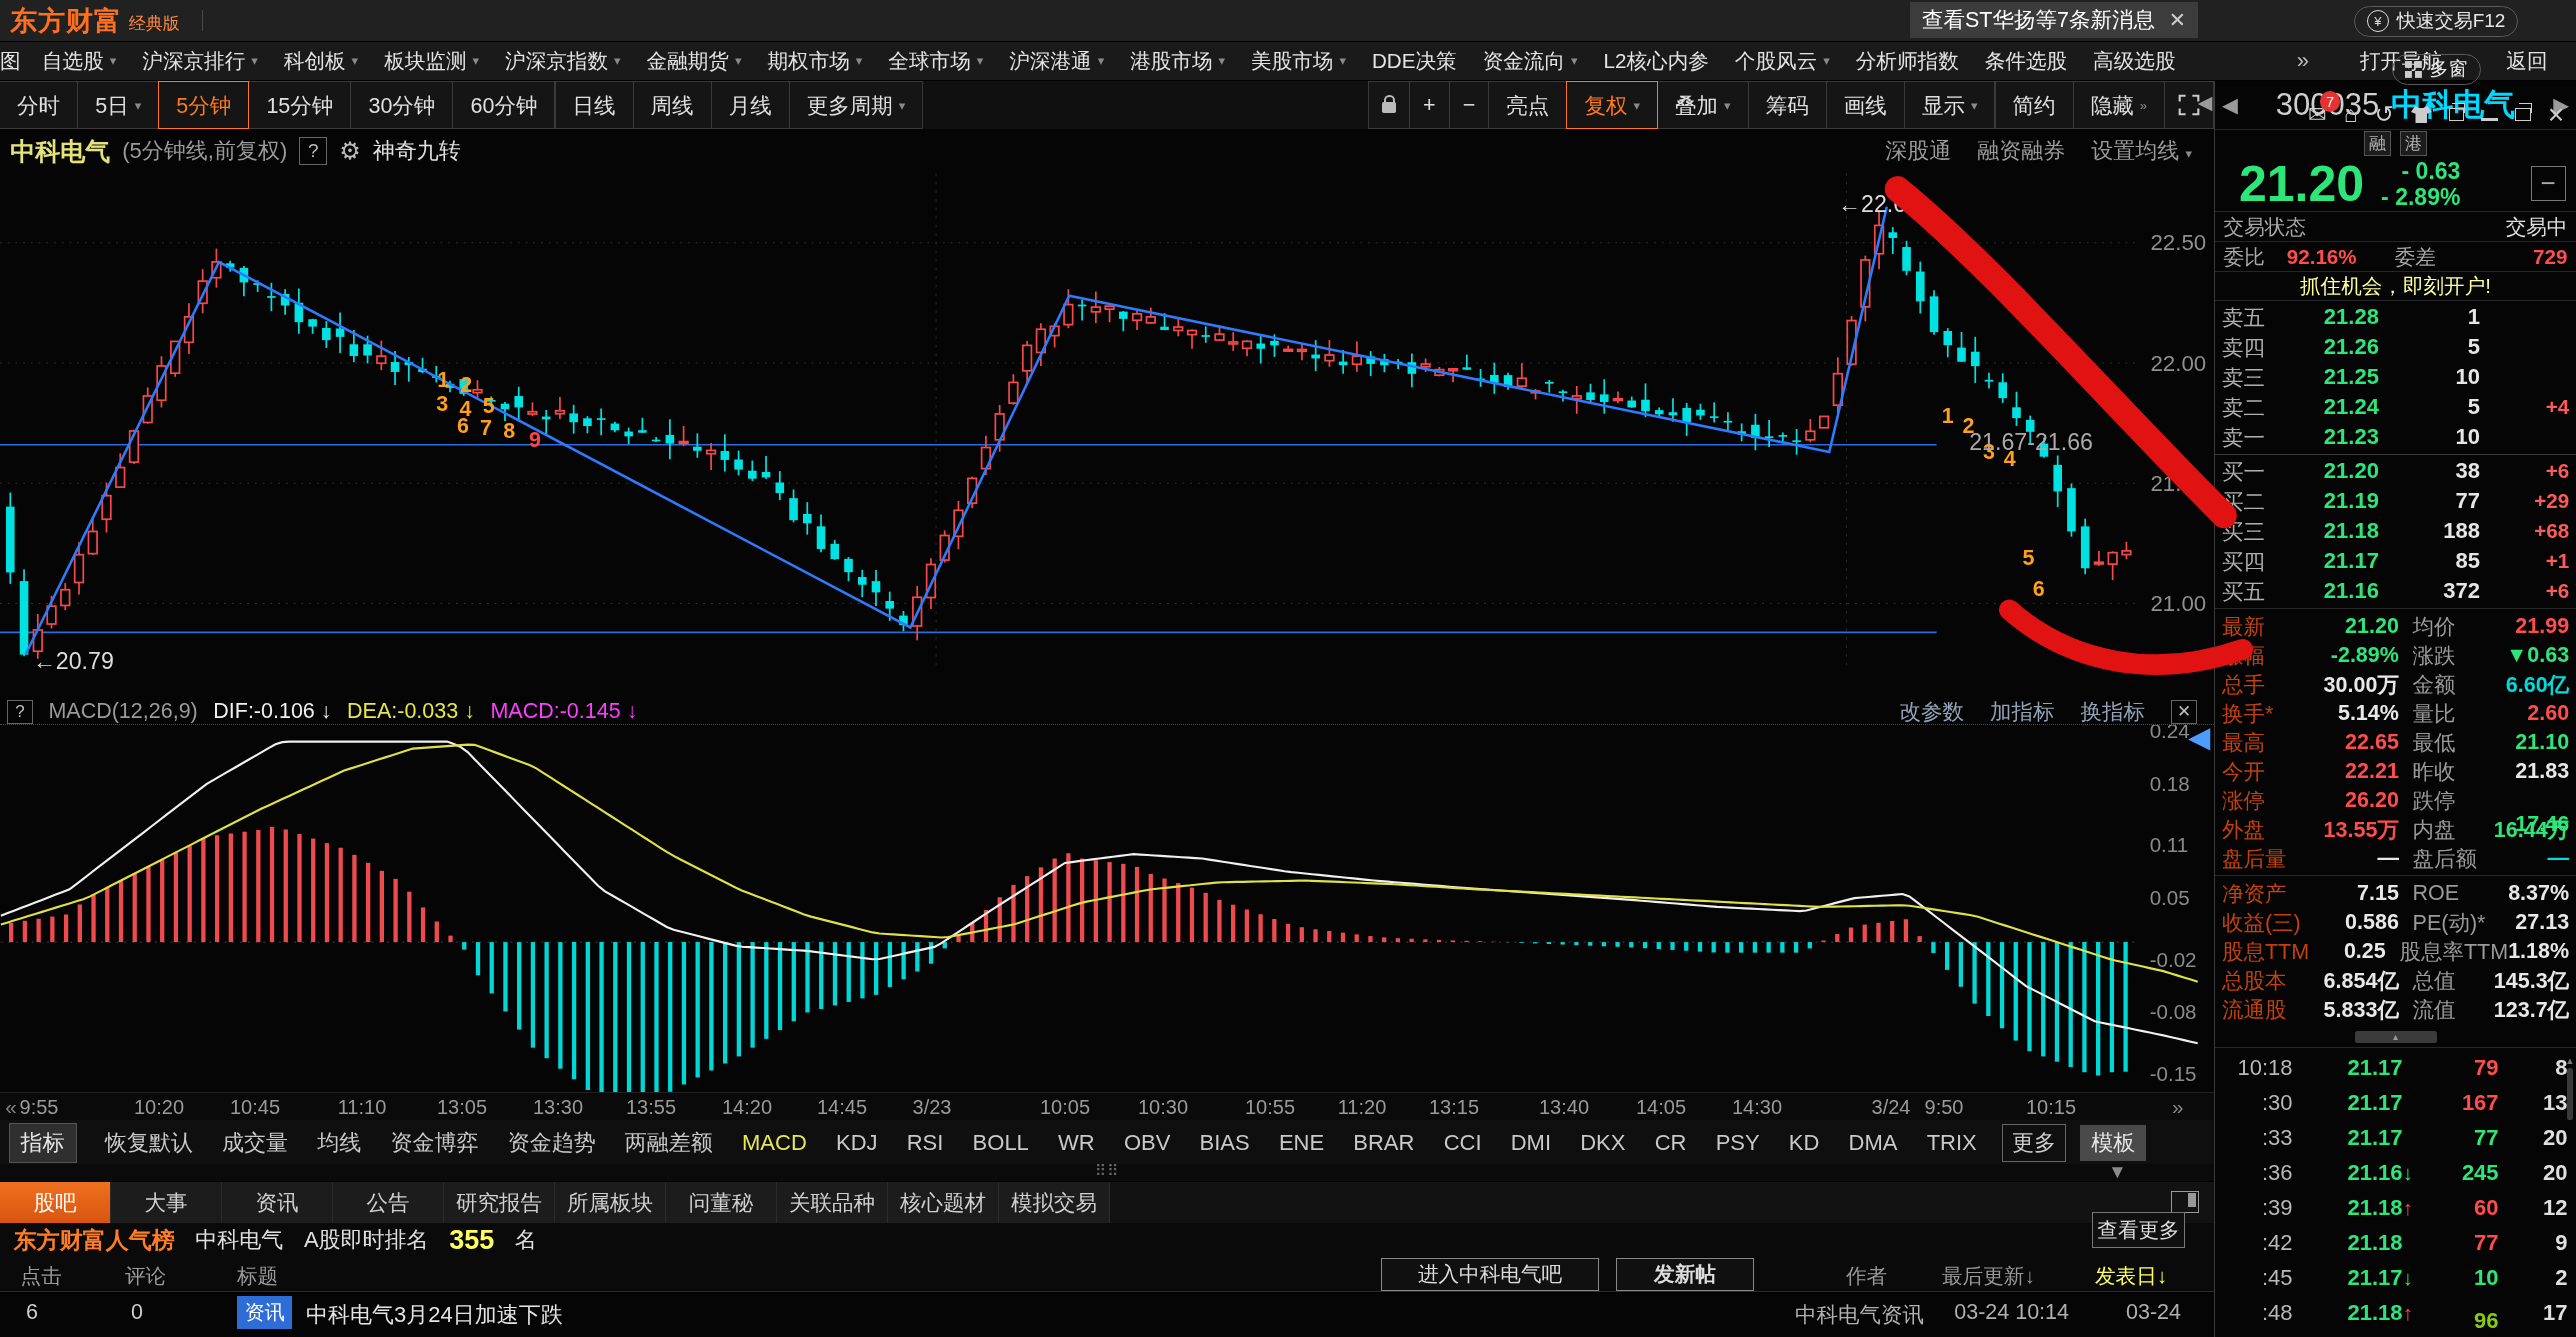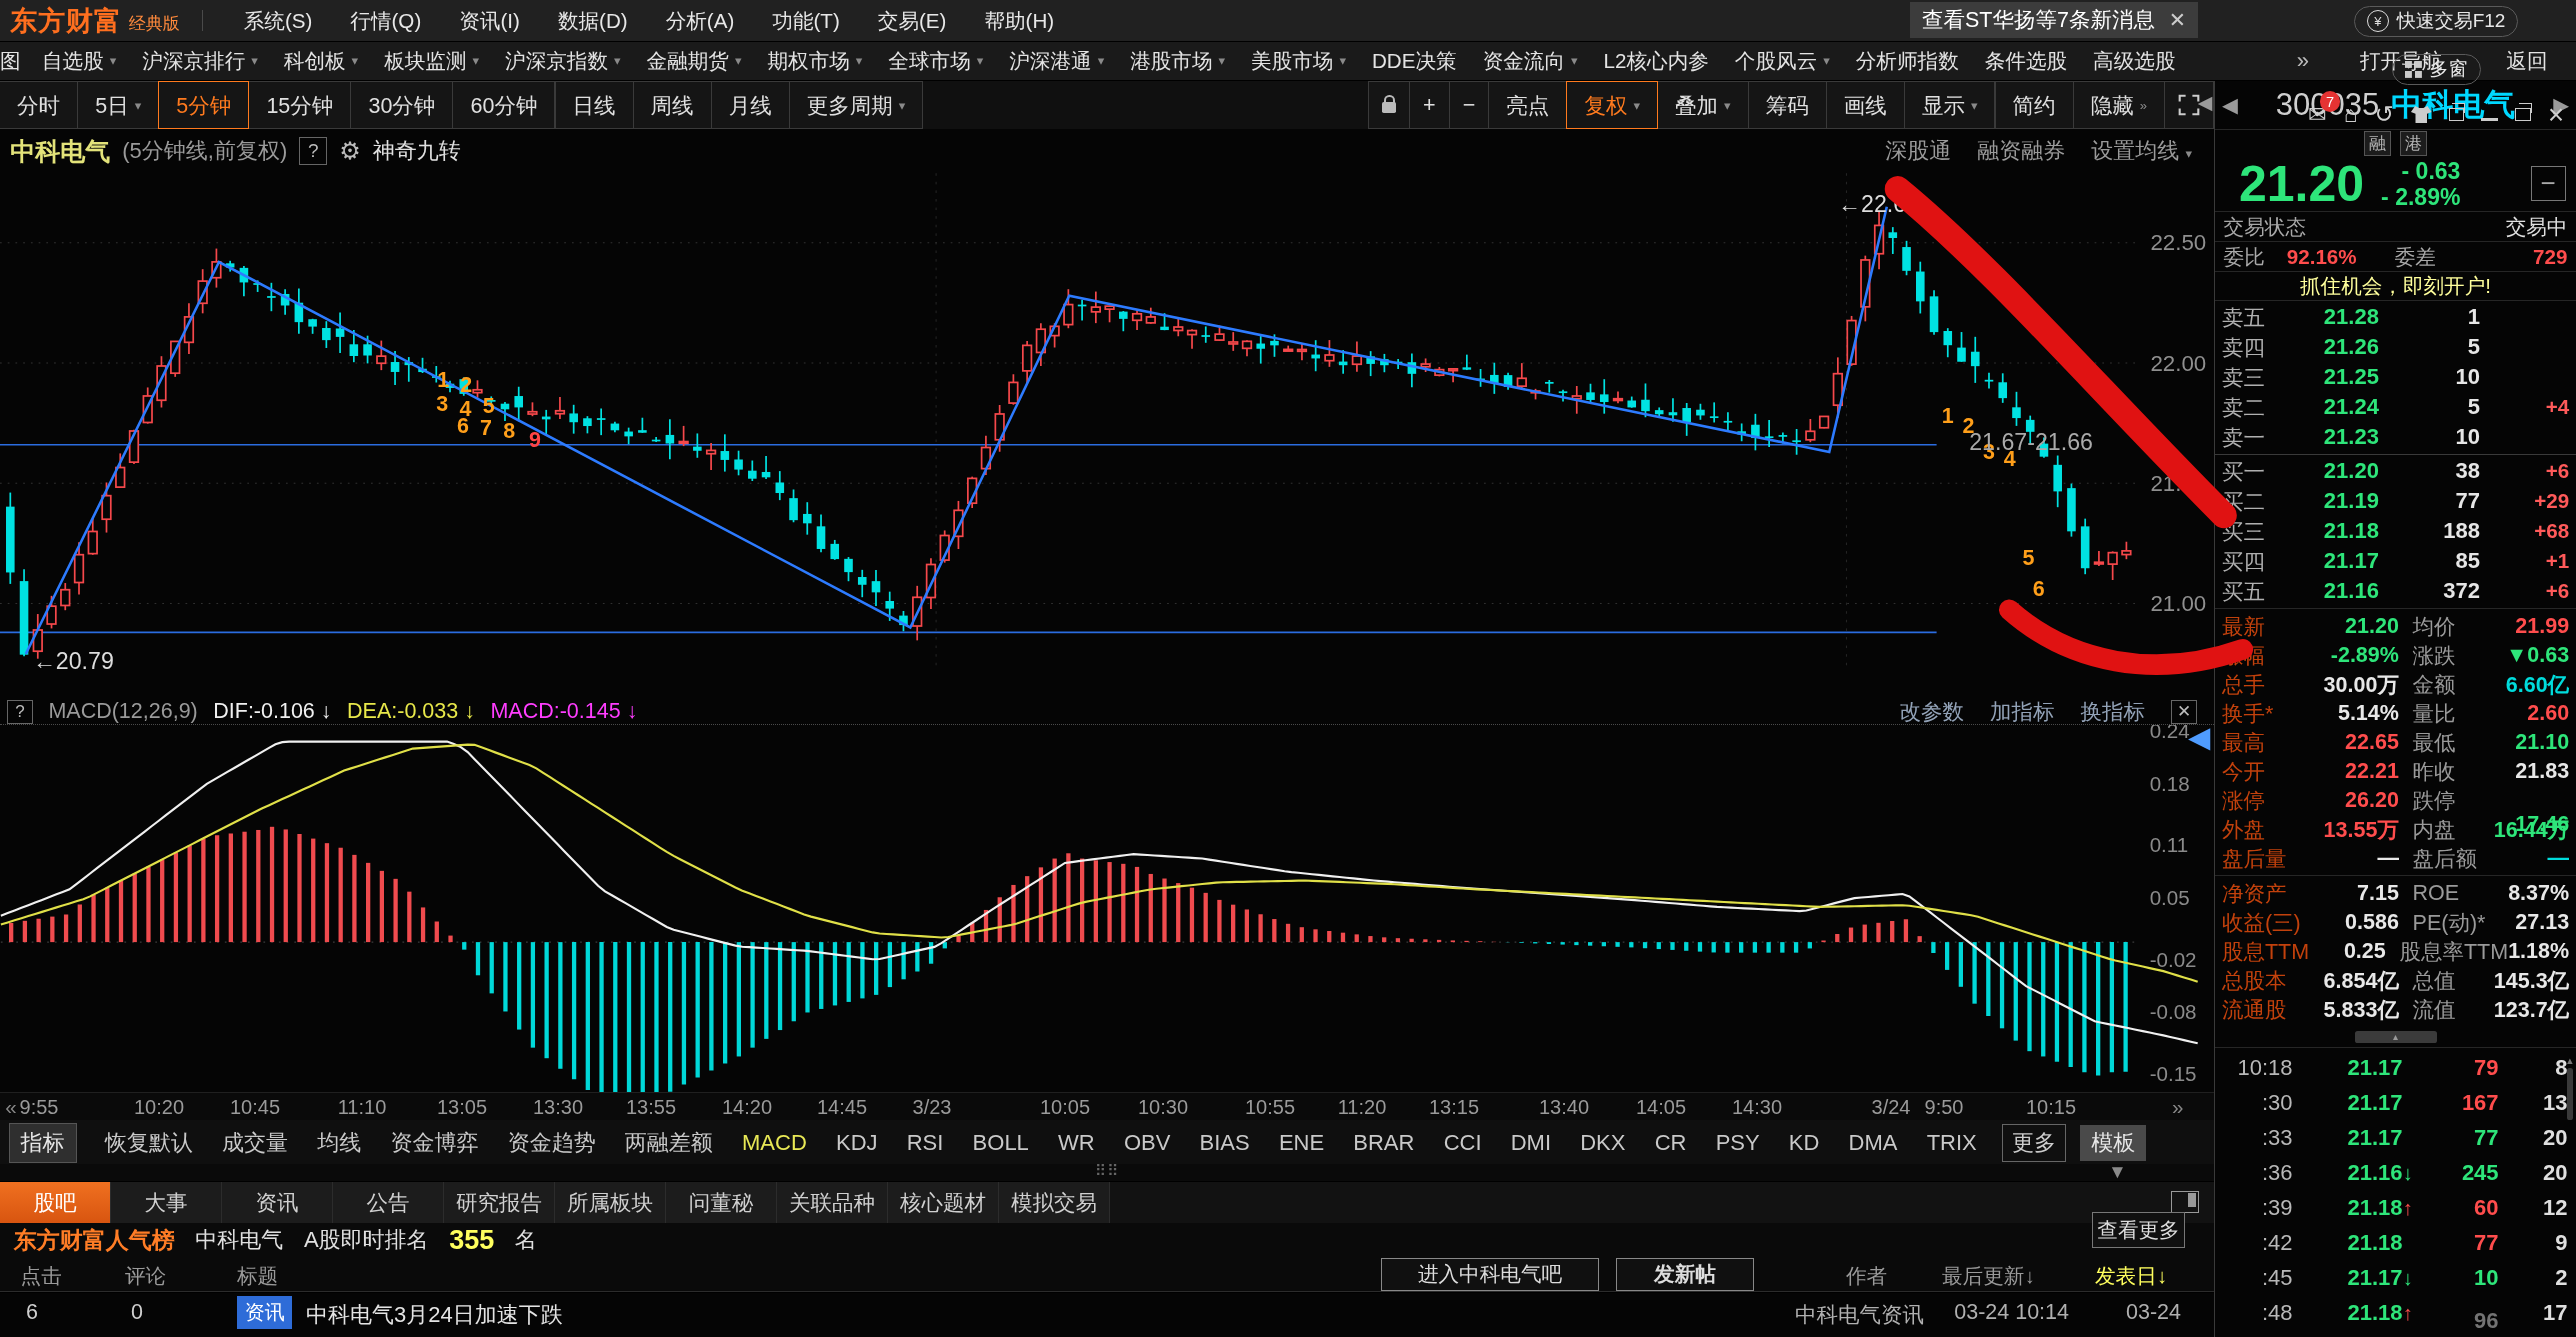--- a/index.html
+++ b/index.html
@@ -151,30 +151,20 @@
   #overlay{position:absolute;left:0;top:0;z-index:60;pointer-events:none;}
   .fs-svg line,.fs-svg path{stroke:#ccc;stroke-width:2.5;fill:none;}
 </style>
 </head>
 <body>
 
 <div id="titlebar">
   <span class="logo">东方财富</span>
   <span class="edition">经典版</span>
   <div class="tb-sep"></div>
-  <div class="menubar">
-      <div class="menu-item">系统(S)</div>
-      <div class="menu-item">行情(Q)</div>
-      <div class="menu-item">资讯(I)</div>
-      <div class="menu-item">数据(D)</div>
-      <div class="menu-item">分析(A)</div>
-      <div class="menu-item">功能(T)</div>
-      <div class="menu-item">交易(E)</div>
-      <div class="menu-item">帮助(H)</div>
-    </div>
   <div class="tb-right">
     <div class="pill">
       <span class="phone-icon"></span>
       <span>手机版下载</span>
     </div>
     <div class="ai-item">
       <span class="ai-orb"></span>
       <span>AI炒股就用妙想</span>
     </div>
     <div class="pill">
@@ -1157,21 +1147,21 @@
         <span class="tk-t">:45</span>
         <span class="tk-p" style="color: rgb(46, 229, 122);">21.17</span>
         <span class="tk-a" style="color: rgb(46, 229, 122);">↓</span>
         <span class="tk-v" style="color: rgb(46, 229, 122);">10</span>
         <span class="tk-c">2</span>
       </div>
       <div class="tk-row">
         <span class="tk-t">:48</span>
         <span class="tk-p" style="color: rgb(46, 229, 122);">21.18</span>
         <span class="tk-a" style="color: rgb(255, 77, 77);">↑</span>
-        <span class="tk-v" style="color: #737373; margin-top: 16px;">96</span>
+        <span class="tk-v" style="color: #84cc16; margin-top: 16px;">96</span>
         <span class="tk-c">17</span>
       </div>
       <div class="tk-row">
         <span class="tk-a" style="color: rgb(136, 136, 136);"></span>
       </div>
     </div>
 </div>
 
 <svg id="overlay" width="2576" height="1338" viewBox="0 0 3000 1558">
     <path d="M2210,220 C2320,310 2450,460 2590,600" stroke="#e01212" stroke-width="30" fill="none" stroke-linecap="round"></path>

